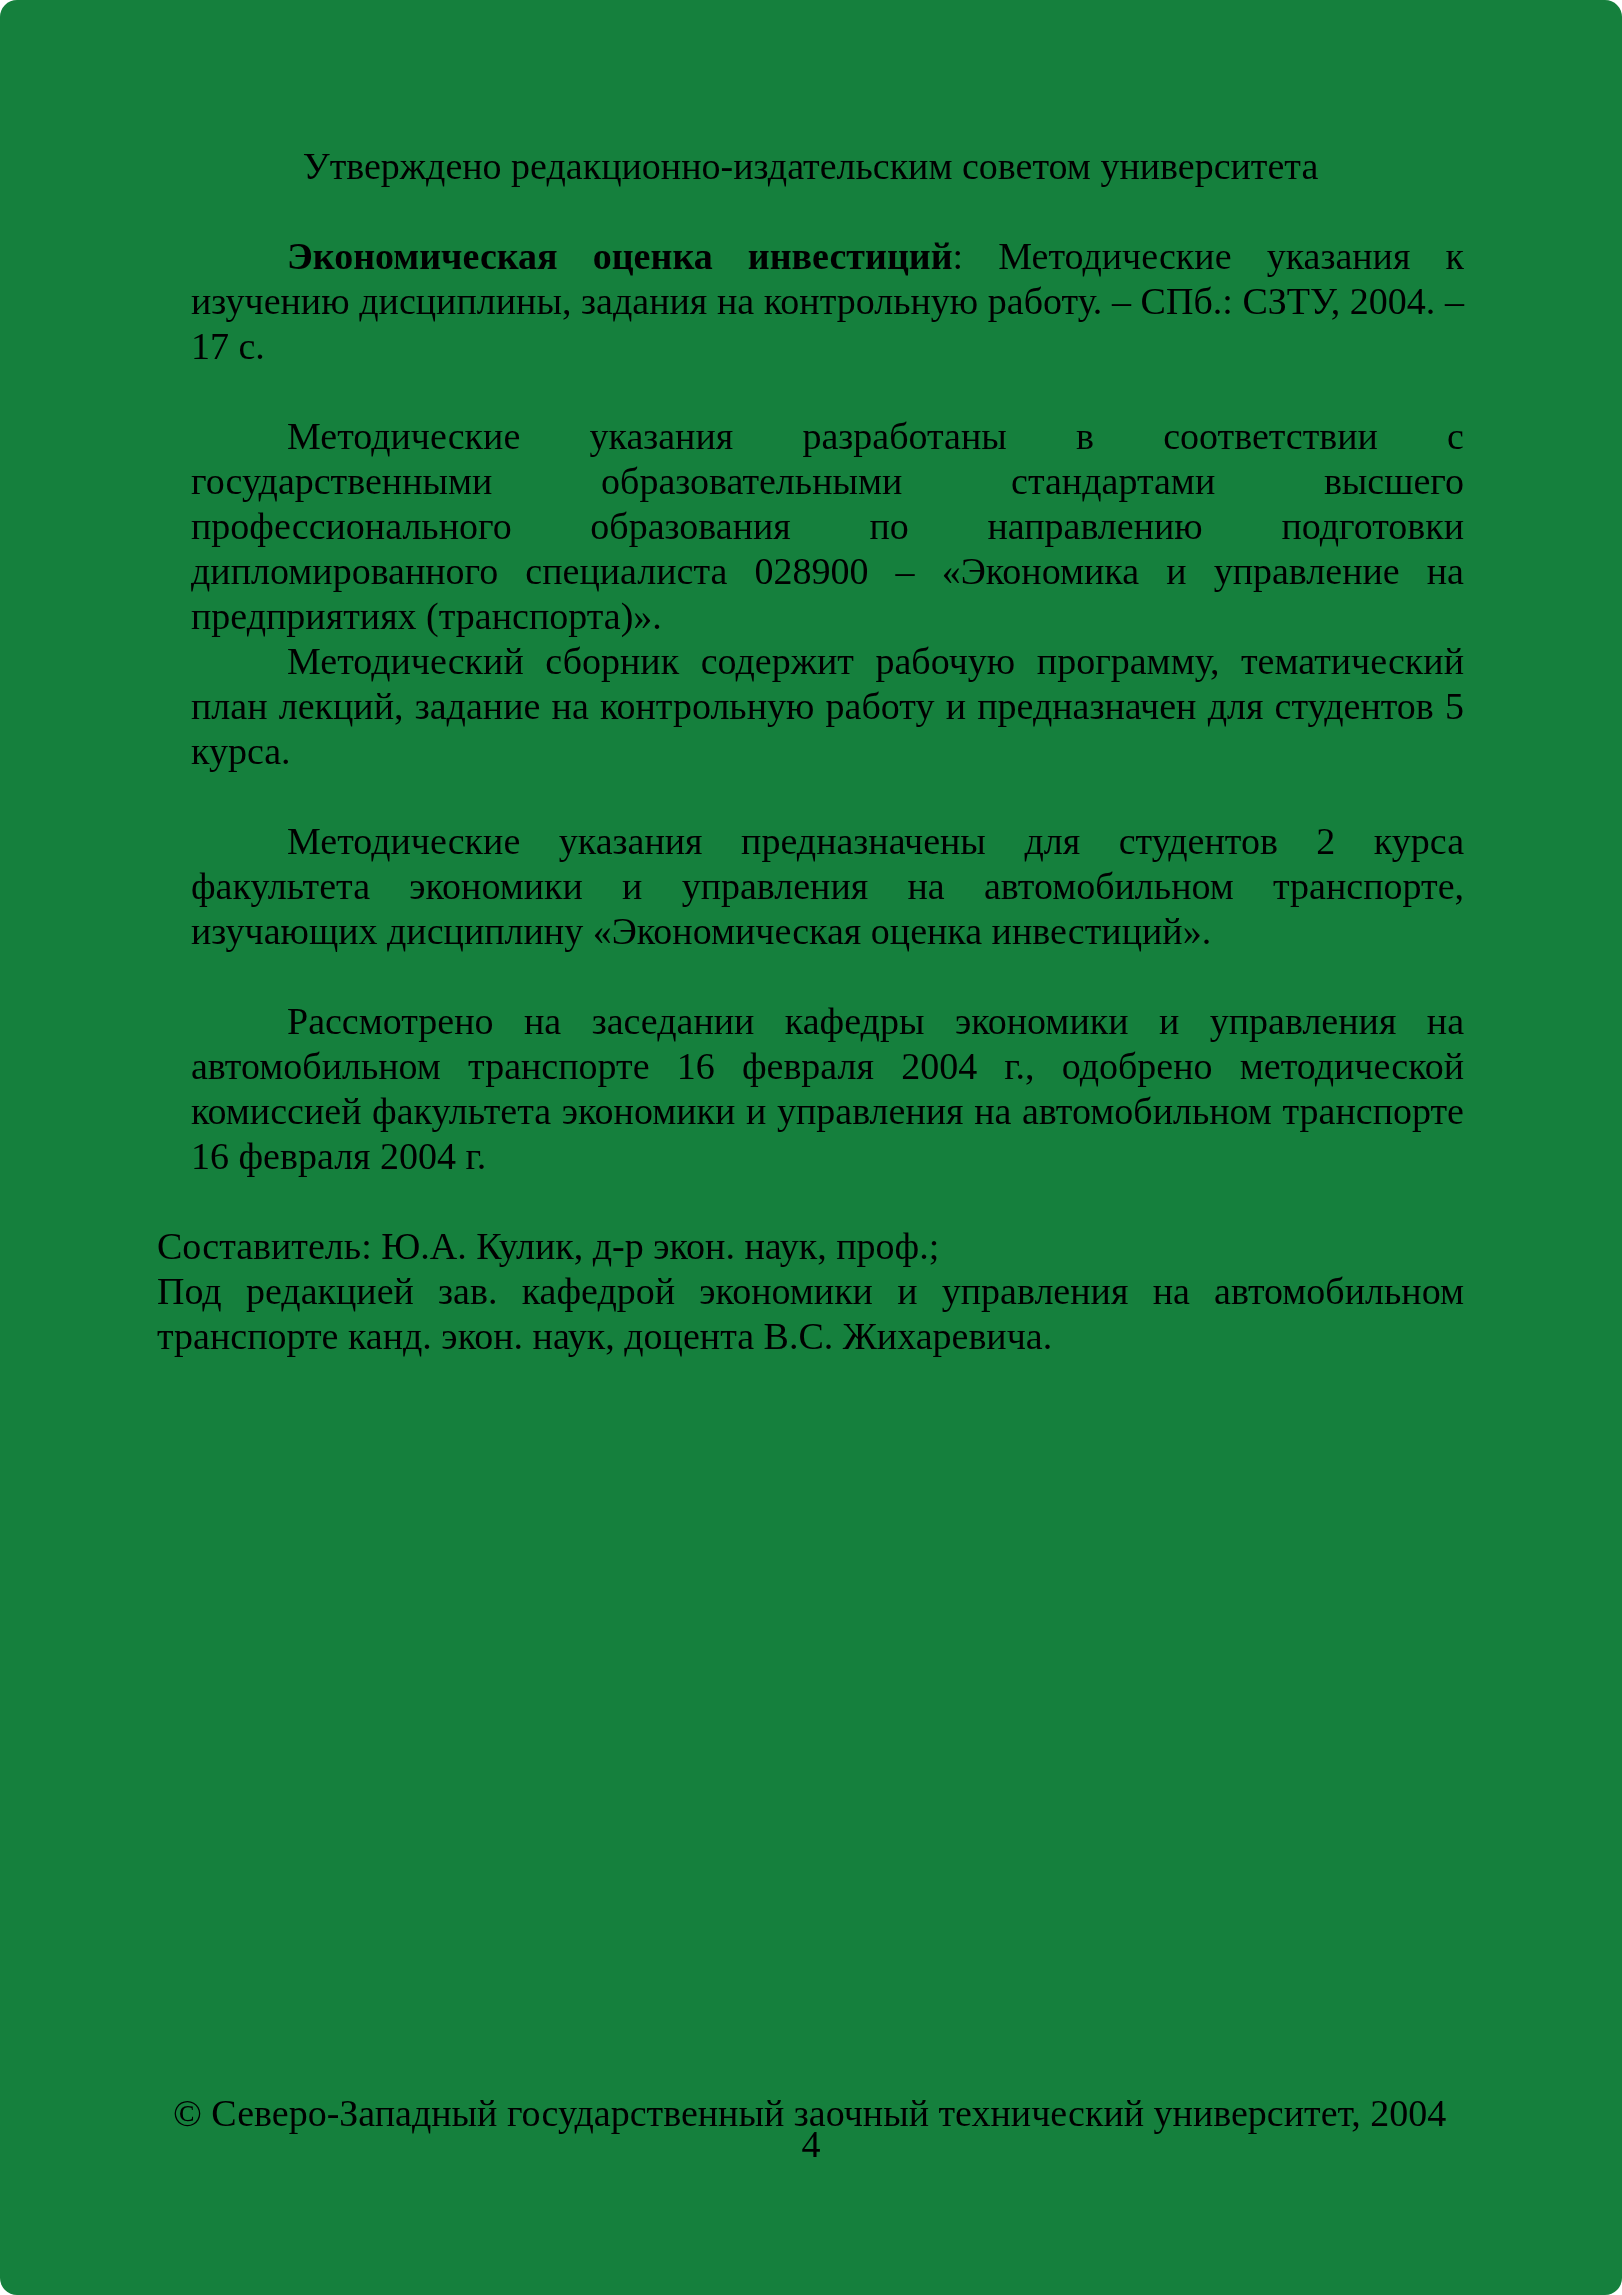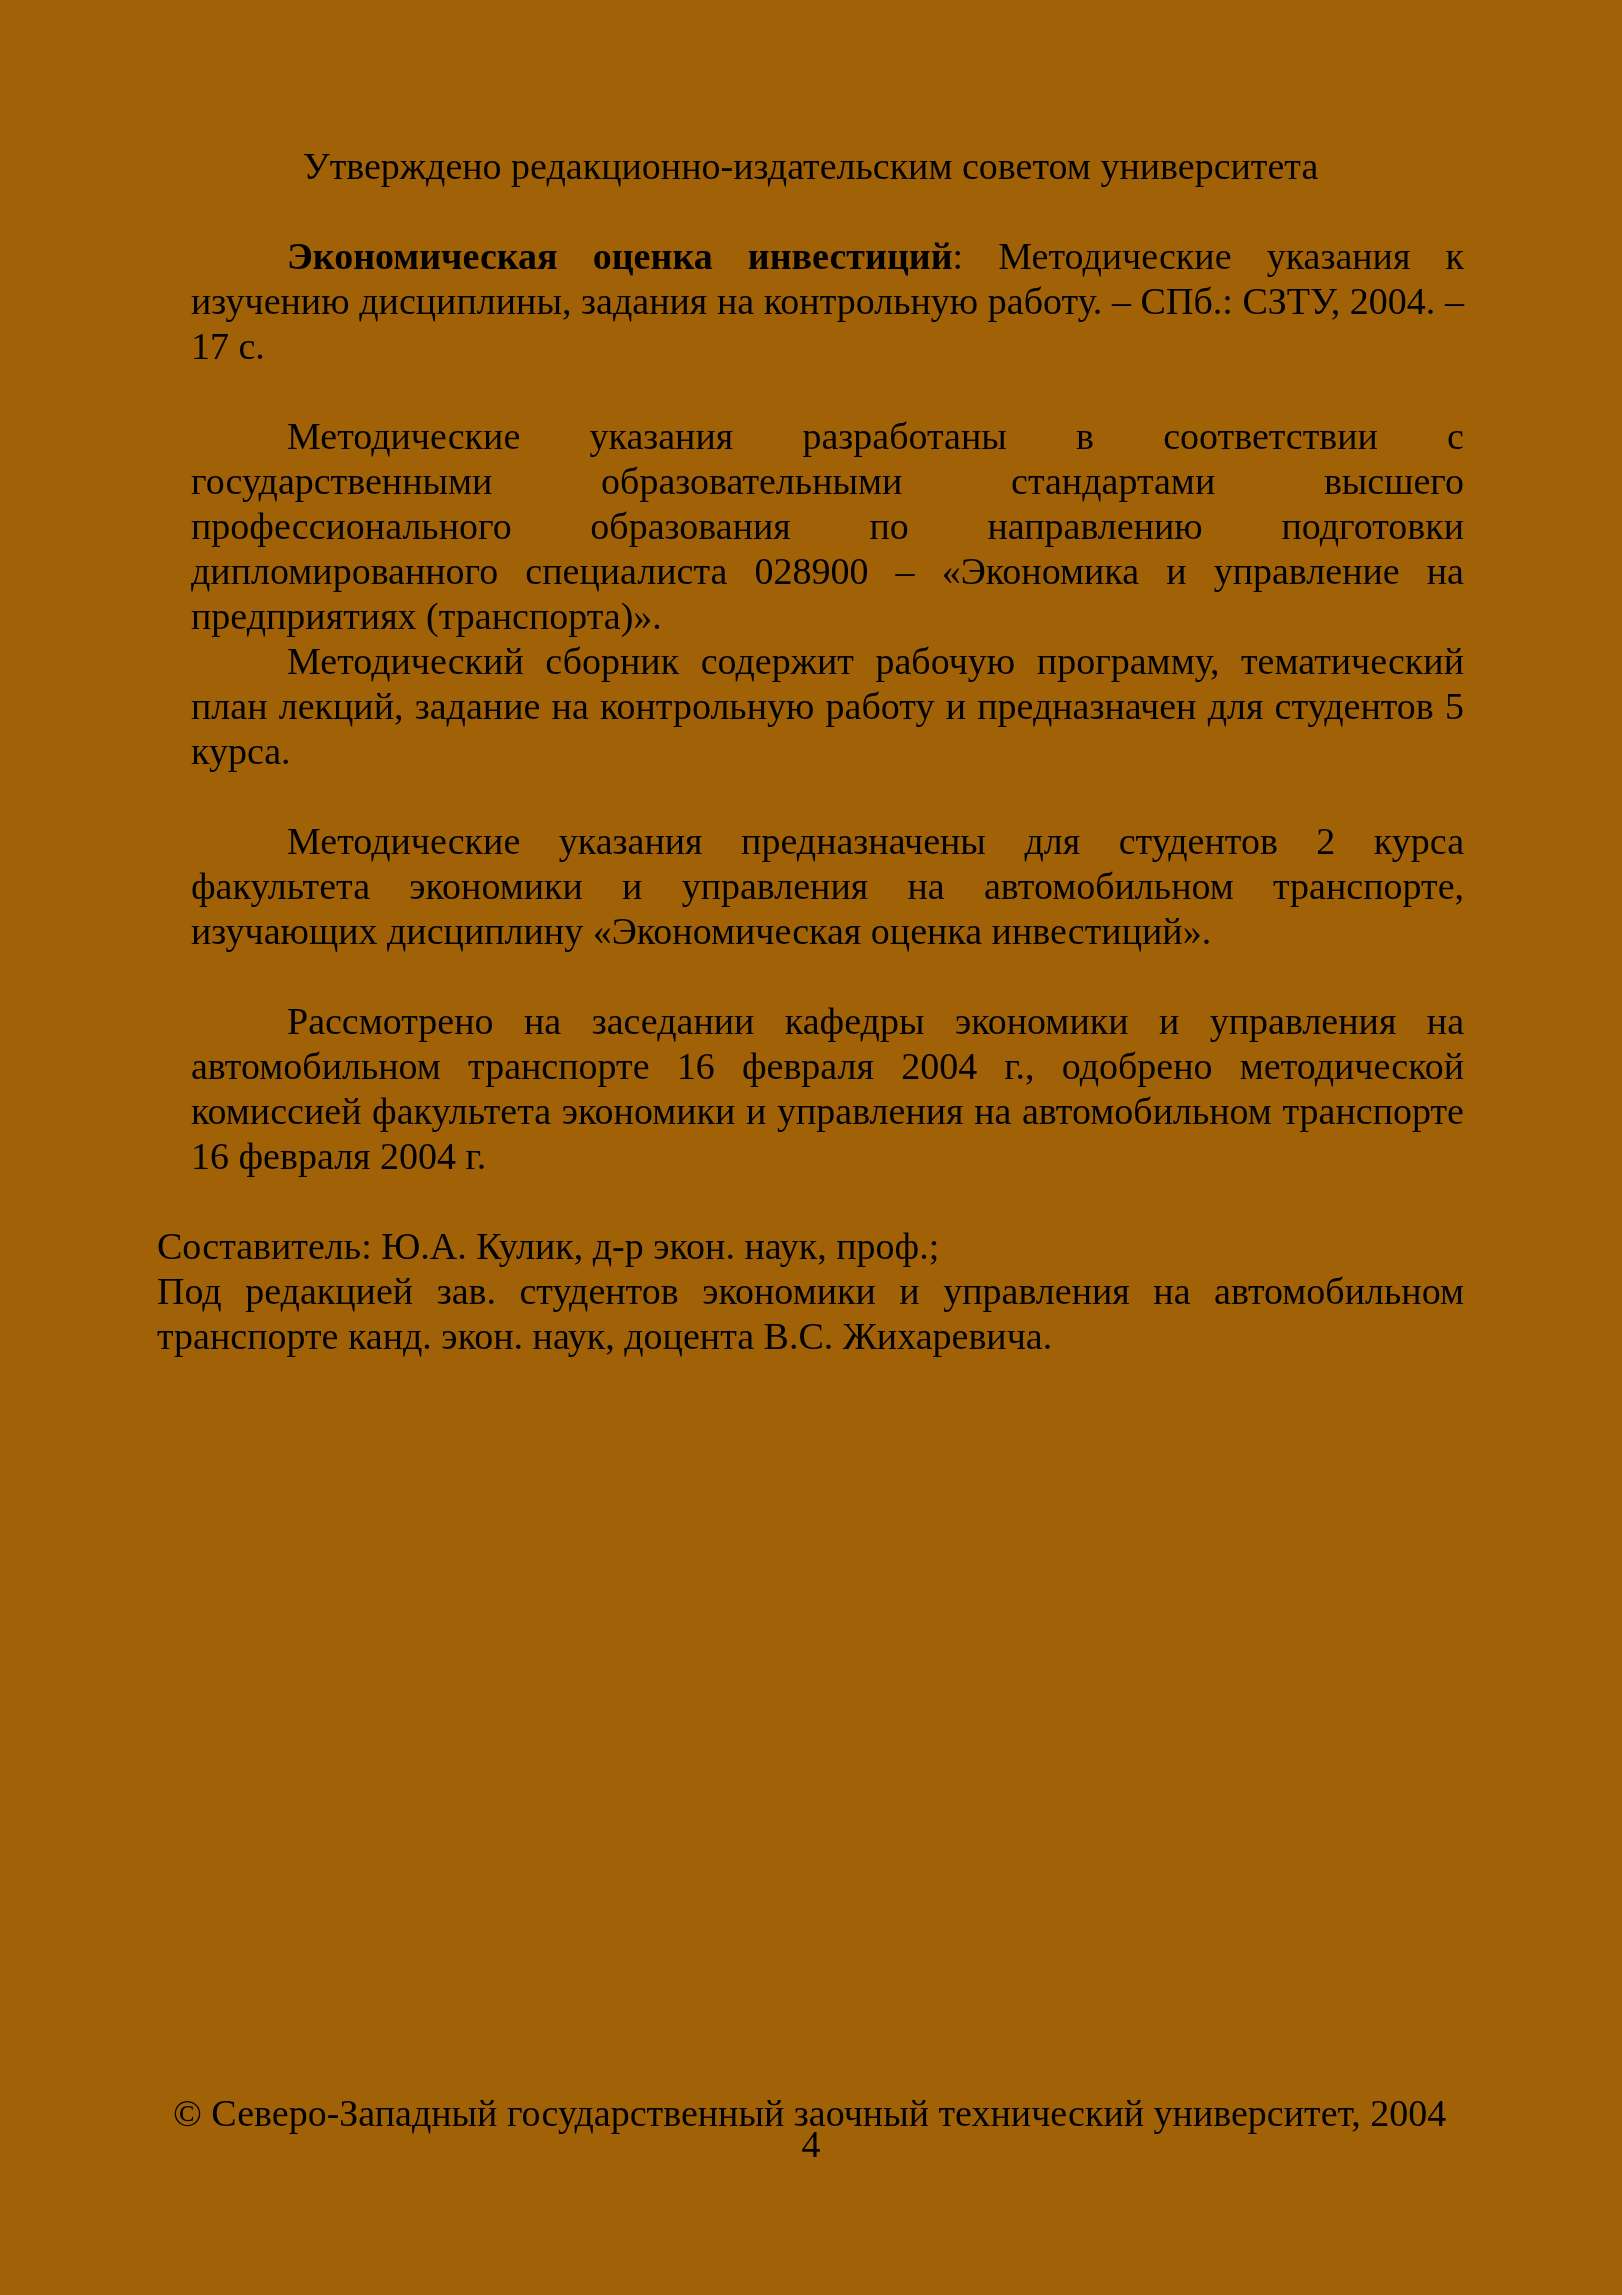--- a/index.html
+++ b/index.html
@@ -4,28 +4,29 @@
 <style>
   html, body {
     margin: 0;
     padding: 0;
     background: #ffffff;
   }
   .page {
     position: relative;
     width: 1622px;
     height: 2295px;
-    background: #a16207;
+    background: #15803d;
     color: #000000;
     font-family: "Liberation Serif", "DejaVu Serif", serif;
     font-size: 38px;
     line-height: 45px;
     box-sizing: border-box;
     padding: 144px 158px 0 157px;
     overflow: hidden;
+    border-radius: 17px;
   }
   .para {
     margin: 0;
     padding: 0;
   }
   .gap-above {
     margin-top: 45px;
   }
   .justify {
     text-align: justify;
@@ -71,20 +72,20 @@
 
   <p class="para justify indent">Методический сборник содержит рабочую программу, тематический план лекций, задание на контрольную работу и предназначен для студентов 5 курса.</p>
 
   <p class="para gap-above justify indent">Методические указания предназначены для студентов 2 курса факультета экономики и управления на автомобильном транспорте, изучающих дисциплину «Экономическая оценка инвестиций».</p>
 
   <p class="para gap-above justify indent">Рассмотрено на заседании кафедры экономики и управления на автомобильном транспорте 16 февраля 2004 г., одобрено методической комиссией факультета экономики и управления на автомобильном транспорте 16 февраля 2004 г.</p>
 
 
   <p class="para gap-above justify">Составитель: Ю.А. Кулик, д-р экон. наук, проф.;</p>
 
-  <p class="para justify">Под редакцией зав. студентов экономики и управления на автомобильном транспорте канд. экон. наук, доцента В.С. Жихаревича.</p>
+  <p class="para justify">Под редакцией зав. кафедрой экономики и управления на автомобильном транспорте канд. экон. наук, доцента В.С. Жихаревича.</p>
 
   <p class="para footer-copyright">© Северо-Западный государственный заочный технический университет, 2004</p>
 
   <p class="para footer-pagenum">4</p>
 
 </div>
 
 
 </body></html>

